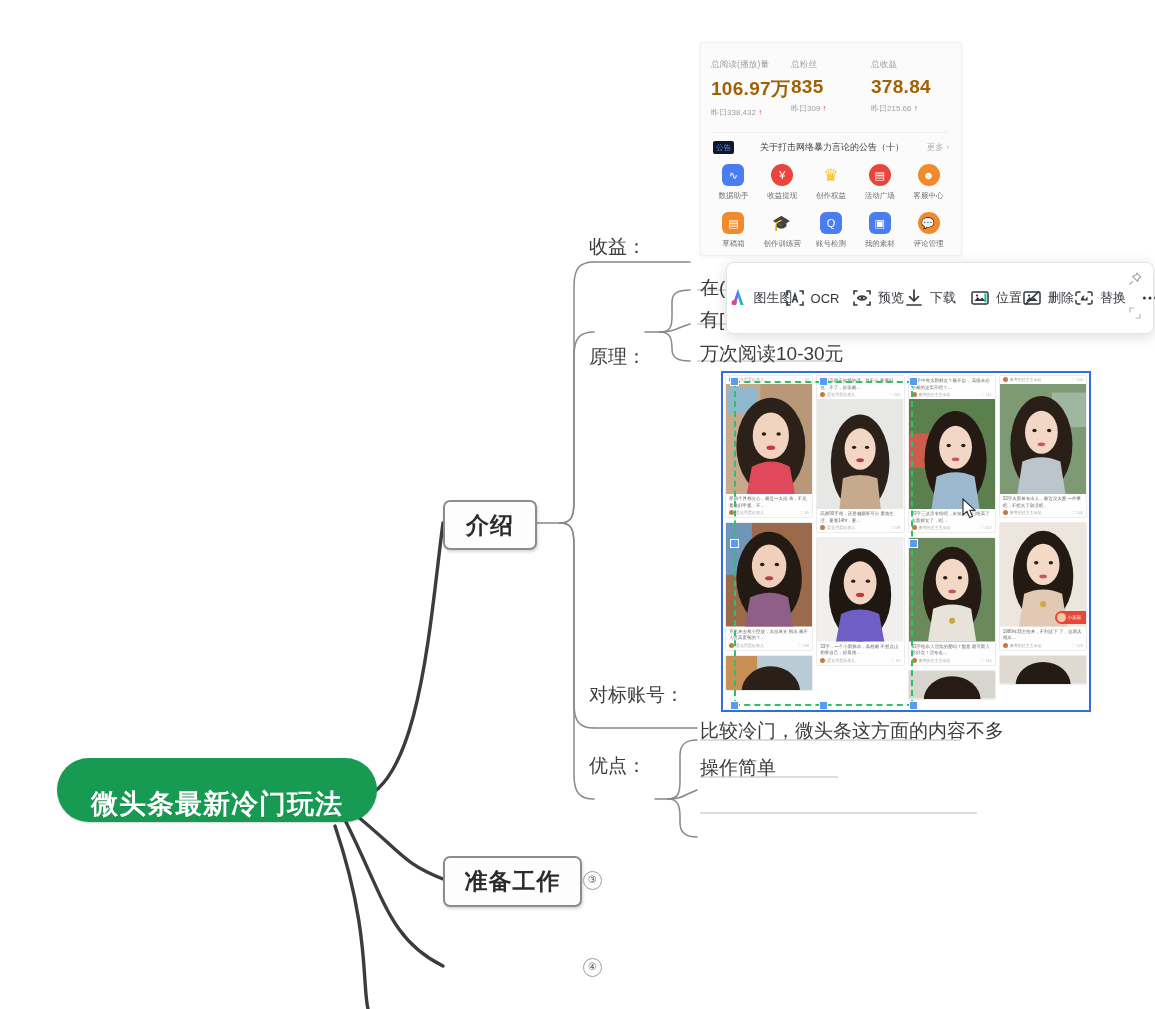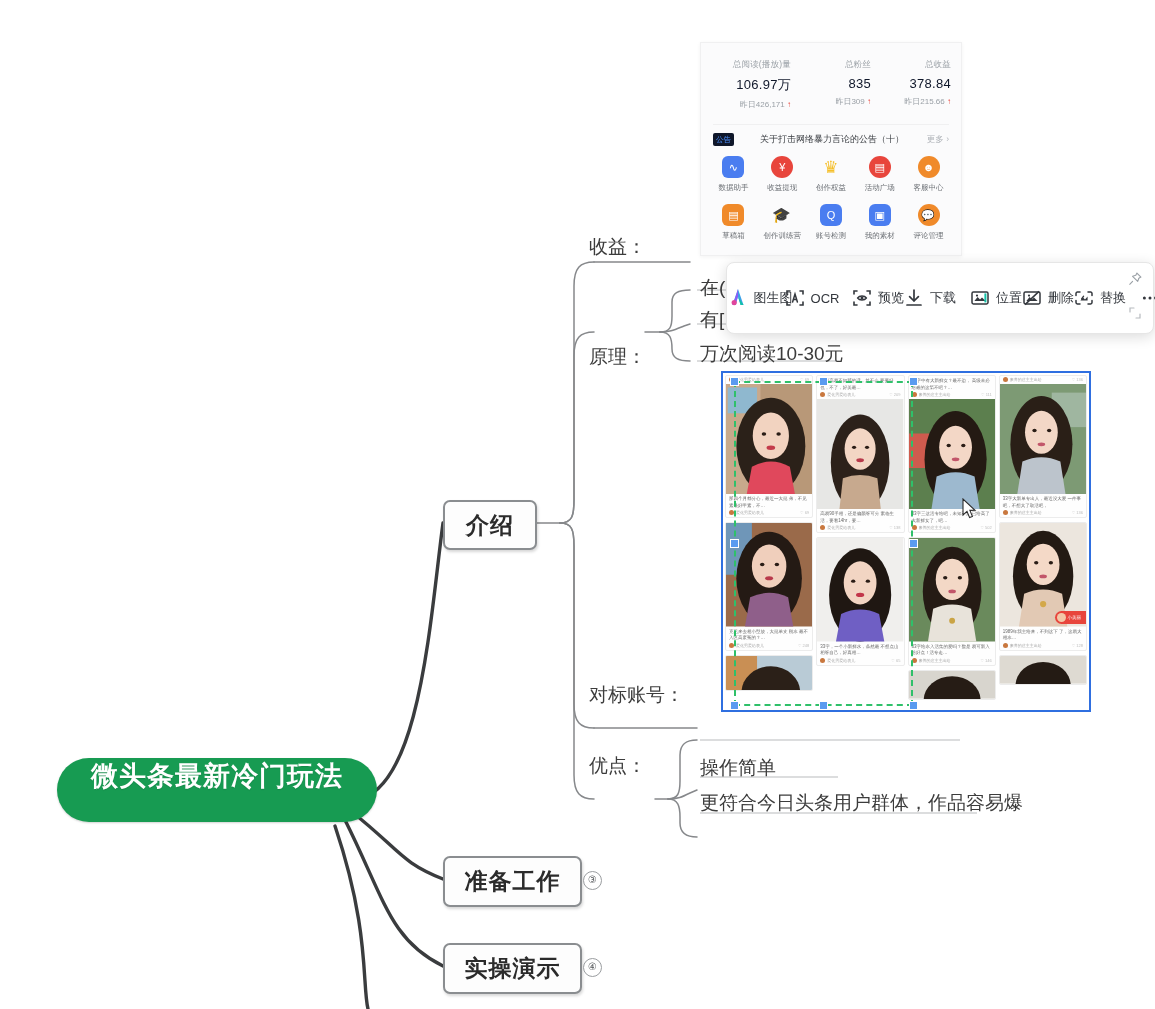--- a/index.html
+++ b/index.html
@@ -10,21 +10,21 @@
     font-family:"Liberation Sans","DejaVu Sans",sans-serif;
     overflow:hidden;position:relative;
   }
   #canvas{position:absolute;inset:0;width:1155px;height:1009px;}
   .layer{position:absolute;top:0;left:0;width:1155px;height:1009px;pointer-events:none;}
 
   
   .root-node{
     position:absolute;left:57px;top:758px;width:320px;height:64px;
     background:#179b52;border-radius:34px;
-    display:flex;align-items:flex-start;justify-content:center;
+    display:flex;align-items:flex-end;justify-content:center;
     box-shadow:0 1px 2px rgba(0,0,0,.18);
     z-index:6;
   }
   .root-node .lbl{
     color:#ffffff;font-size:27px;font-weight:bold;letter-spacing:1px;
     text-shadow:0 1px 1px rgba(0,0,0,.12);
   }
   .topic-node{
     position:absolute;background:#fdfdfd;border:2px solid #8a8d90;
     border-radius:7px;display:flex;align-items:center;justify-content:center;
@@ -107,23 +107,23 @@
   .tb-pin{position:absolute;right:10px;top:8px;cursor:pointer;}
   .tb-grip{position:absolute;right:12px;bottom:10px;cursor:nwse-resize;}
 
   
   #stats-panel{
     position:absolute;left:700px;top:42px;width:262px;height:214px;
     background:#fbfbfc;border:1px solid #f0f0f1;box-sizing:border-box;z-index:3;
     box-shadow:0 1px 4px rgba(0,0,0,.05);overflow:hidden;
   }
   .stats-row{display:flex;padding:16px 10px 6px;}
-  .stat{flex:1;text-align:right;}
+  .stat{flex:1;text-align:left;}
   .stat .st-t{font-size:8.5px;color:#9aa0a6;letter-spacing:.2px;}
-  .stat .st-v{font-size:13px;font-weight:normal;color:#0f172a;margin-top:5px;letter-spacing:.3px;}
+  .stat .st-v{font-size:19px;font-weight:bold;color:#a16207;margin-top:5px;letter-spacing:.3px;}
   .stat .st-s{font-size:8px;color:#9aa0a6;margin-top:5px;}
   .stat .st-s .up{color:#e8453c;}
   .notice{
     display:flex;align-items:center;gap:6px;margin:8px 12px 0;
     padding-top:8px;border-top:1px solid #f0f0f1;
   }
   .notice .tag{
     font-size:7.5px;color:#4a8cf7;background:#0f172a;border-radius:2px;padding:1.5px 3px;
   }
   .notice .ntxt{font-size:9px;color:#3d4045;flex:1;white-space:nowrap;overflow:hidden;margin-left:20px;}
@@ -176,43 +176,40 @@
     <span class="lbl">微头条最新冷门玩法</span>
   </div>
 
   <div class="topic-node" id="node-intro">
     <span class="lbl">介绍</span>
   </div>
   <div class="topic-node" id="node-prep">
     <span class="lbl">准备工作</span>
   </div>
   <div class="collapse-badge" id="badge-prep">③</div>
-  <div class="topic-node" id="node-demo">
-    <span class="lbl">实操演示</span>
-  </div>
   <div class="collapse-badge" id="badge-demo">④</div>
 
   <div class="sub-label" id="sub-0">收益：</div>
   <div class="sub-label" id="sub-1">原理：</div>
   <div class="sub-label" id="sub-2">对标账号：</div>
   <div class="sub-label" id="sub-3">优点：</div>
 
   <div class="leaf" id="leaf-0">在(</div>
   <div class="leaf" id="leaf-1">有[</div>
   <div class="leaf" id="leaf-2">万次阅读10-30元</div>
+  <div class="leaf" id="leaf-3">比较冷门，微头条这方面的内容不多</div>
   <div class="leaf" id="leaf-4">操作简单</div>
-  <div class="leaf" id="leaf-5">更符合今日头条用户群体，作品容易爆</div>
 
   <div id="stats-panel">
     <div class="stats-row">
       <div class="stat">
         <div class="st-t">总阅读(播放)量</div>
         <div class="st-v">106.97万</div>
         <div class="st-s">
-          <span>昨日</span><span>426,171</span>
+          <span>昨日</span><span>338,432</span>
           <span class="up">↑</span>
         </div>
       </div>
       <div class="stat">
         <div class="st-t">总粉丝</div>
         <div class="st-v">835</div>
         <div class="st-s">
           <span>昨日</span><span>309</span>
           <span class="up">↑</span>
         </div>

